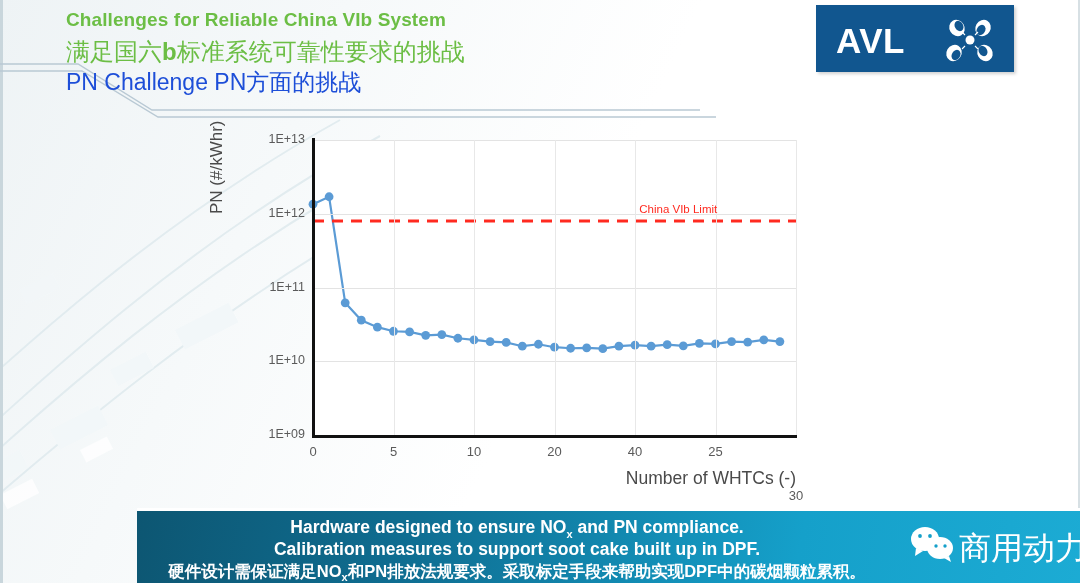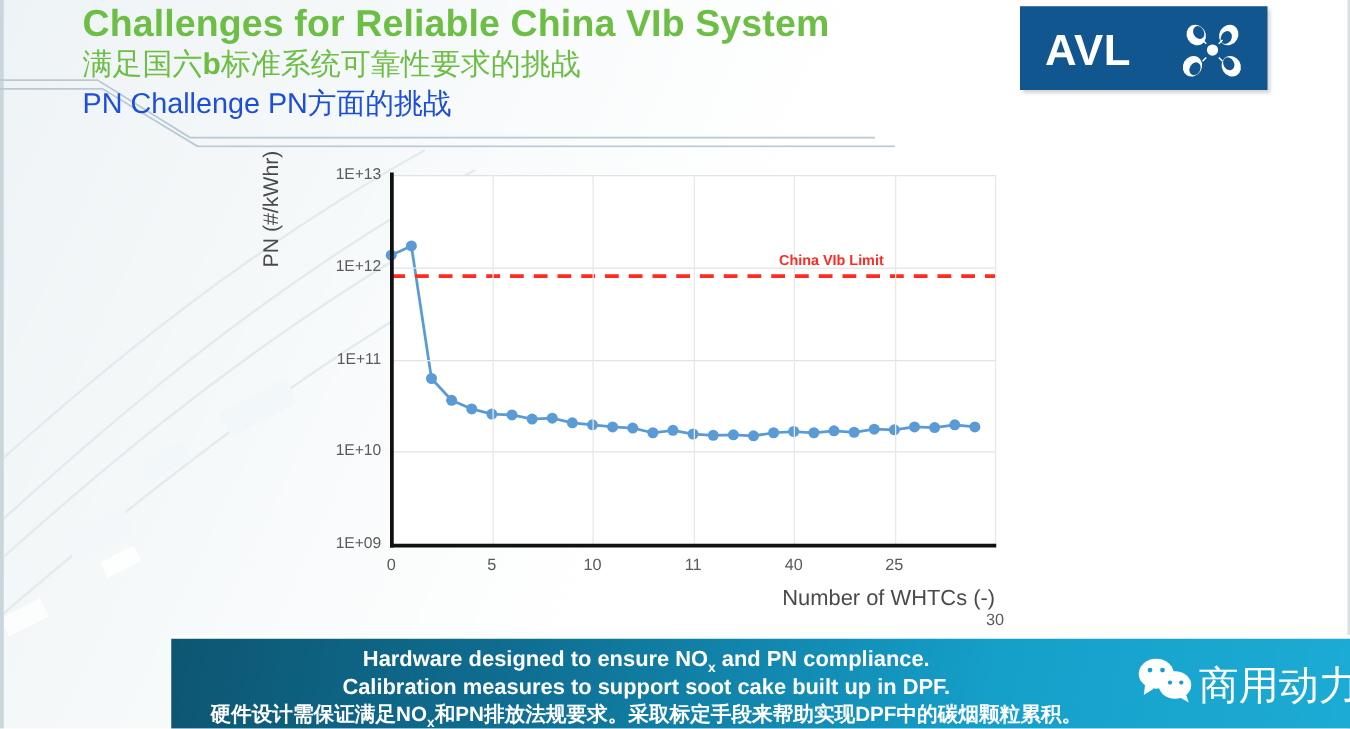--- a/index.html
+++ b/index.html
@@ -12,21 +12,21 @@
 
   
   .bg-base{position:absolute;left:0;top:0;width:1080px;height:583px;
     background:linear-gradient(115deg,#eef3f5 0%,#f6f9fa 26%,#ffffff 52%,#ffffff 100%);}
   .bg-streaks{position:absolute;left:-40px;top:40px;width:560px;height:560px;opacity:.85;}
   .edge-left{position:absolute;left:0;top:0;width:3px;height:583px;background:#c9d6dc;}
   .edge-right{position:absolute;right:0;top:0;width:2px;height:583px;background:#d7e0e4;}
 
   
   .title-wrap{position:absolute;left:66px;top:4px;width:700px;}
-  .t1{font-size:30px;font-weight:bold;color:#6cbe45;letter-spacing:.1px;line-height:32px;
+  .t1{font-size:19px;font-weight:bold;color:#6cbe45;letter-spacing:.1px;line-height:32px;
       white-space:nowrap;}
   .t2{font-size:24px;font-weight:normal;color:#6cbe45;line-height:31px;white-space:nowrap;}
   .t2 b{font-weight:bold;}
   .t3{font-size:23px;font-weight:normal;color:#1d4ed8;line-height:31px;white-space:nowrap;}
 
   
   .deco{position:absolute;left:0;top:62px;width:720px;height:56px;}
 
   
   .avl{position:absolute;left:816px;top:5px;width:198px;height:67px;background:#11568f;
@@ -40,21 +40,21 @@
   .plot{position:absolute;left:98px;top:18px;width:483px;height:295px;background:#fff;}
   .plot-border-left{position:absolute;left:97px;top:16px;width:3px;height:300px;background:#111;}
   .plot-border-bottom{position:absolute;left:97px;top:313px;width:485px;height:3px;background:#111;}
   .grid-h{position:absolute;left:0;width:483px;height:1px;background:#e3e3e3;}
   .grid-v{position:absolute;top:0;width:1px;height:295px;background:#e8e8e8;}
   .ytick{position:absolute;left:22px;font-size:12.5px;color:#5a5a5a;width:68px;text-align:right;}
   .xtick{position:absolute;top:322px;font-size:13px;color:#5a5a5a;width:40px;text-align:center;}
   .ytitle{position:absolute;left:-8px;top:92px;font-size:17px;color:#4a4a4a;
           transform:rotate(-90deg);transform-origin:left top;white-space:nowrap;}
   .xtitle{position:absolute;left:98px;top:346px;width:483px;text-align:right;font-size:17.5px;color:#4a4a4a;}
-  .limit-label{position:absolute;font-size:11.5px;color:#ff2a20;white-space:nowrap;font-weight:bold;}
+  .limit-label{position:absolute;font-size:11.5px;color:#ff2a20;white-space:nowrap;font-weight:normal;margin-left:16px;}
   svg.series{position:absolute;left:0;top:0;overflow:visible;}
 
   
   .banner{position:absolute;left:137px;top:511px;width:1067px;height:72px;
      background:linear-gradient(100deg,#0d5672 0%,#0f6e92 26%,#15a0ca 62%,#1fb0d8 100%);}
   .banner-l1{position:absolute;left:0;top:6px;width:760px;text-align:center;color:#fff;
      font-size:17.5px;font-weight:bold;white-space:nowrap;}
   .banner-l2{position:absolute;left:0;top:28px;width:760px;text-align:center;color:#fff;
      font-size:17.5px;font-weight:bold;white-space:nowrap;}
   .banner-l3{position:absolute;left:0;top:50px;width:760px;text-align:center;color:#fff;
@@ -189,21 +189,21 @@
         <div class="ytick" style="top: 305px;">1E+09</div>
         <div class="ytick" style="top: 231.25px;">1E+10</div>
         <div class="ytick" style="top: 157.5px;">1E+11</div>
         <div class="ytick" style="top: 83.75px;">1E+12</div>
         <div class="ytick" style="top: 10px;">1E+13</div>
       </div>
     <div id="xticksHost">
         <div class="xtick" style="left: 78px;">0</div>
         <div class="xtick" style="left: 158.5px;">5</div>
         <div class="xtick" style="left: 239px;">10</div>
-        <div class="xtick" style="left: 319.5px;">11</div>
+        <div class="xtick" style="left: 319.5px;">20</div>
         <div class="xtick" style="left: 400px;">40</div>
         <div class="xtick" style="left: 480.5px;">25</div>
         <div class="xtick" style="left: 561px; margin-top: 44px;">30</div>
       </div>
     <div id="annHost">
         <div class="limit-label" style="left: 408.25px; top: 80.8971px;">China VIb Limit</div>
       </div>
 
     <div class="xtitle">Number of WHTCs (-)</div>
   </div>

